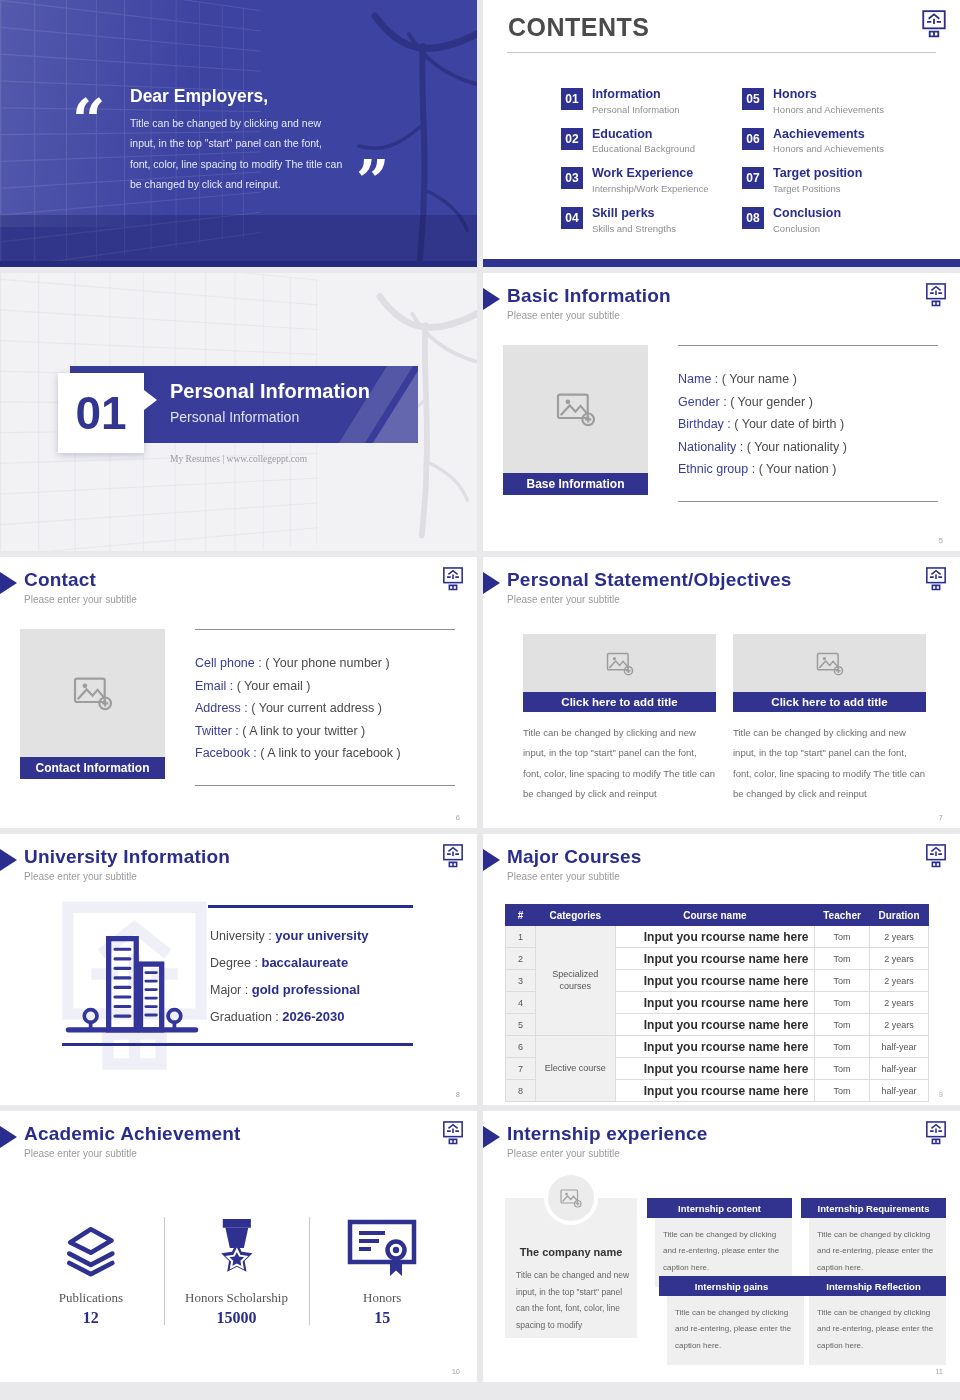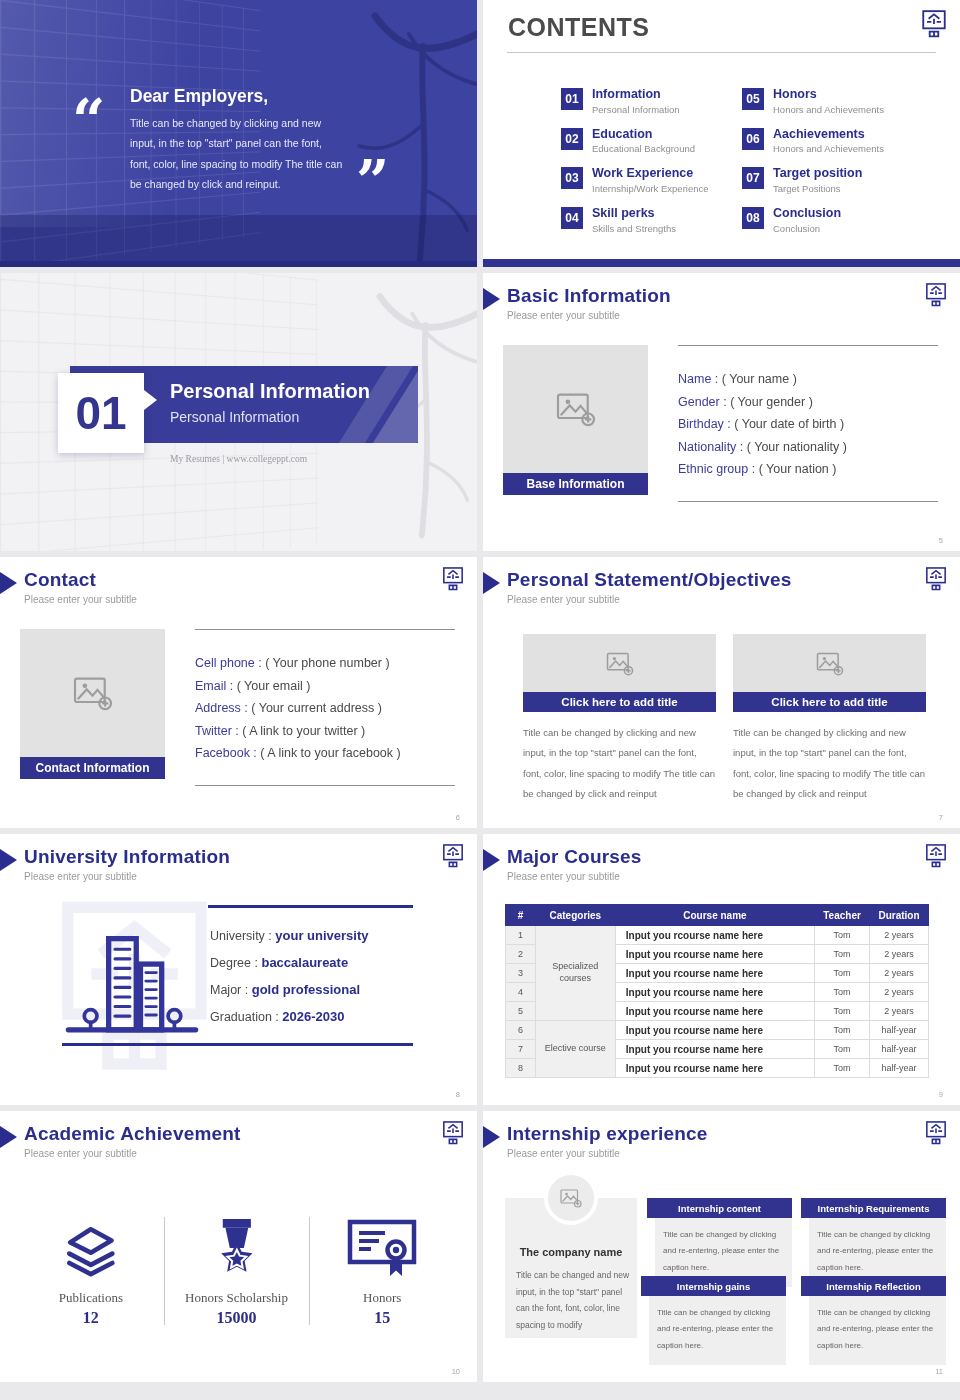--- a/index.html
+++ b/index.html
@@ -93,21 +93,21 @@
   .uline-bot { position:absolute; left:62px; width:351px; top:209px; height:3px; background:#2b2d8e; }
   .ufields { position:absolute; left:210px; top:94px; }
   .ufrow { font-size:12.5px; margin-bottom:12px; white-space:nowrap; }
   .ufrow .lab { color:#4a4a4a; }
   .ufrow .val { color:#2b2d8e; font-weight:bold; font-size:13px; }
 
   
   .ctable { position:absolute; left:22px; top:70px; width:424px; border-collapse:collapse; }
   .ctable th { background:#32328f; color:#fff; font-size:10px; font-weight:bold; padding:4.5px 2px; border:1px solid #32328f; }
   .ctable td { border:1px solid #dcdcdc; padding:3.5px 2px; text-align:center; color:#555; font-size:9px; }
-  .ctable td.course { text-align:left; padding-left:10px; font-weight:bold; color:#2f2f2f; font-size:10px; }
+  .ctable td.course { text-align:left; padding-left:28px; font-weight:bold; color:#2f2f2f; font-size:12px; }
   .ctable td.numc, .ctable td.catc { background:#f0f0f0; }
   .ctable td.catc { font-size:9px; line-height:1.3; }
 
   
   .stats { position:absolute; left:18px; right:22px; top:100px; display:flex;font-family:Liberation Serif, serif; }
   .stat { flex:1; text-align:center; position:relative; padding-top:8px; }
   .stat + .stat::before { content:""; position:absolute; left:0; top:6px; bottom:2px; width:1px; background:#c9c9c9; }
   .stat svg { height:58px; color:#2e3190; }
   .stat .slab { font-size:13px; color:#555; margin-top:9px; }
   .stat .sval { font-size:16px; font-weight:bold; color:#2b2d8e; margin-top:3px; }
@@ -115,21 +115,21 @@
   
   .icard { position:absolute; left:22px; top:87px; width:132px; height:140px; background:#f0f0f0; }
   .ccircle { position:absolute; left:61px; top:60px; width:54px; height:54px; border-radius:50%;
              background:#ececec; border:4px solid #fff; display:flex; align-items:center; justify-content:center;
              color:#a0a0a0; z-index:2; }
   .ccircle svg { width:22px; height:20px; }
   .icard .cname { position:absolute; top:48px; left:6px; right:6px; text-align:center; font-weight:bold; font-size:11px; color:#333; }
   .icard .cbody { position:absolute; top:69px; left:11px; right:7px; font-size:8.5px; color:#666; line-height:1.95; }
   .ibox { position:absolute; width:145px; }
   .ib1 { left:164px; top:87px; } .ib2 { left:318px; top:87px; }
-  .ib3 { left:158px; top:165px; } .ib4 { left:318px; top:165px; }
+  .ib3 { left:176px; top:165px; } .ib4 { left:318px; top:165px; }
   .ibox .ih { height:20px; background:#32338f; color:#fff; font-size:9.5px; font-weight:bold;
               display:flex; align-items:center; justify-content:center; }
   .ibox .ibb { background:#efefef; padding:9px 8px 11px; font-size:8px; color:#666; line-height:2.05; min-height:45px;margin-left:8px; }
 </style>
 </head>
 <body>
 
 <svg width="0" height="0" style="position:absolute" aria-hidden="true">
   <defs>
     <symbol id="seal" viewBox="0 0 24 27">

